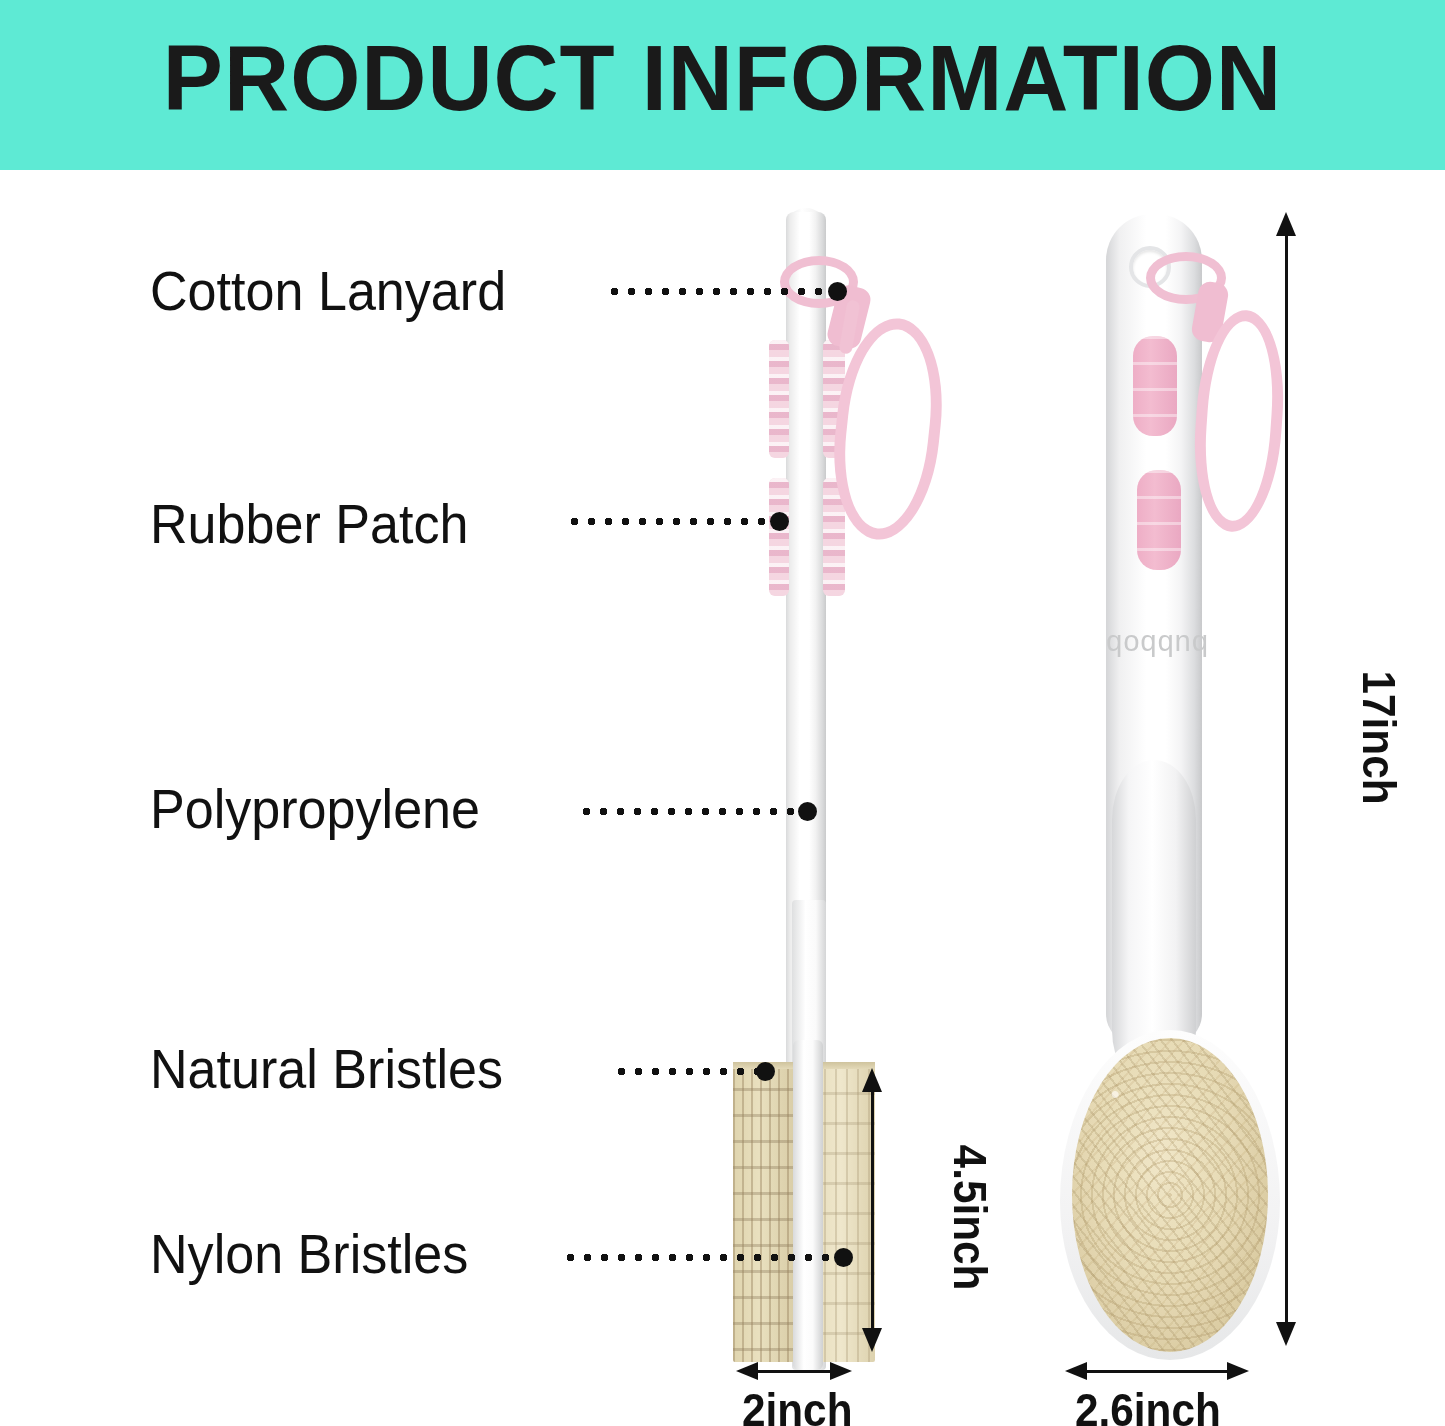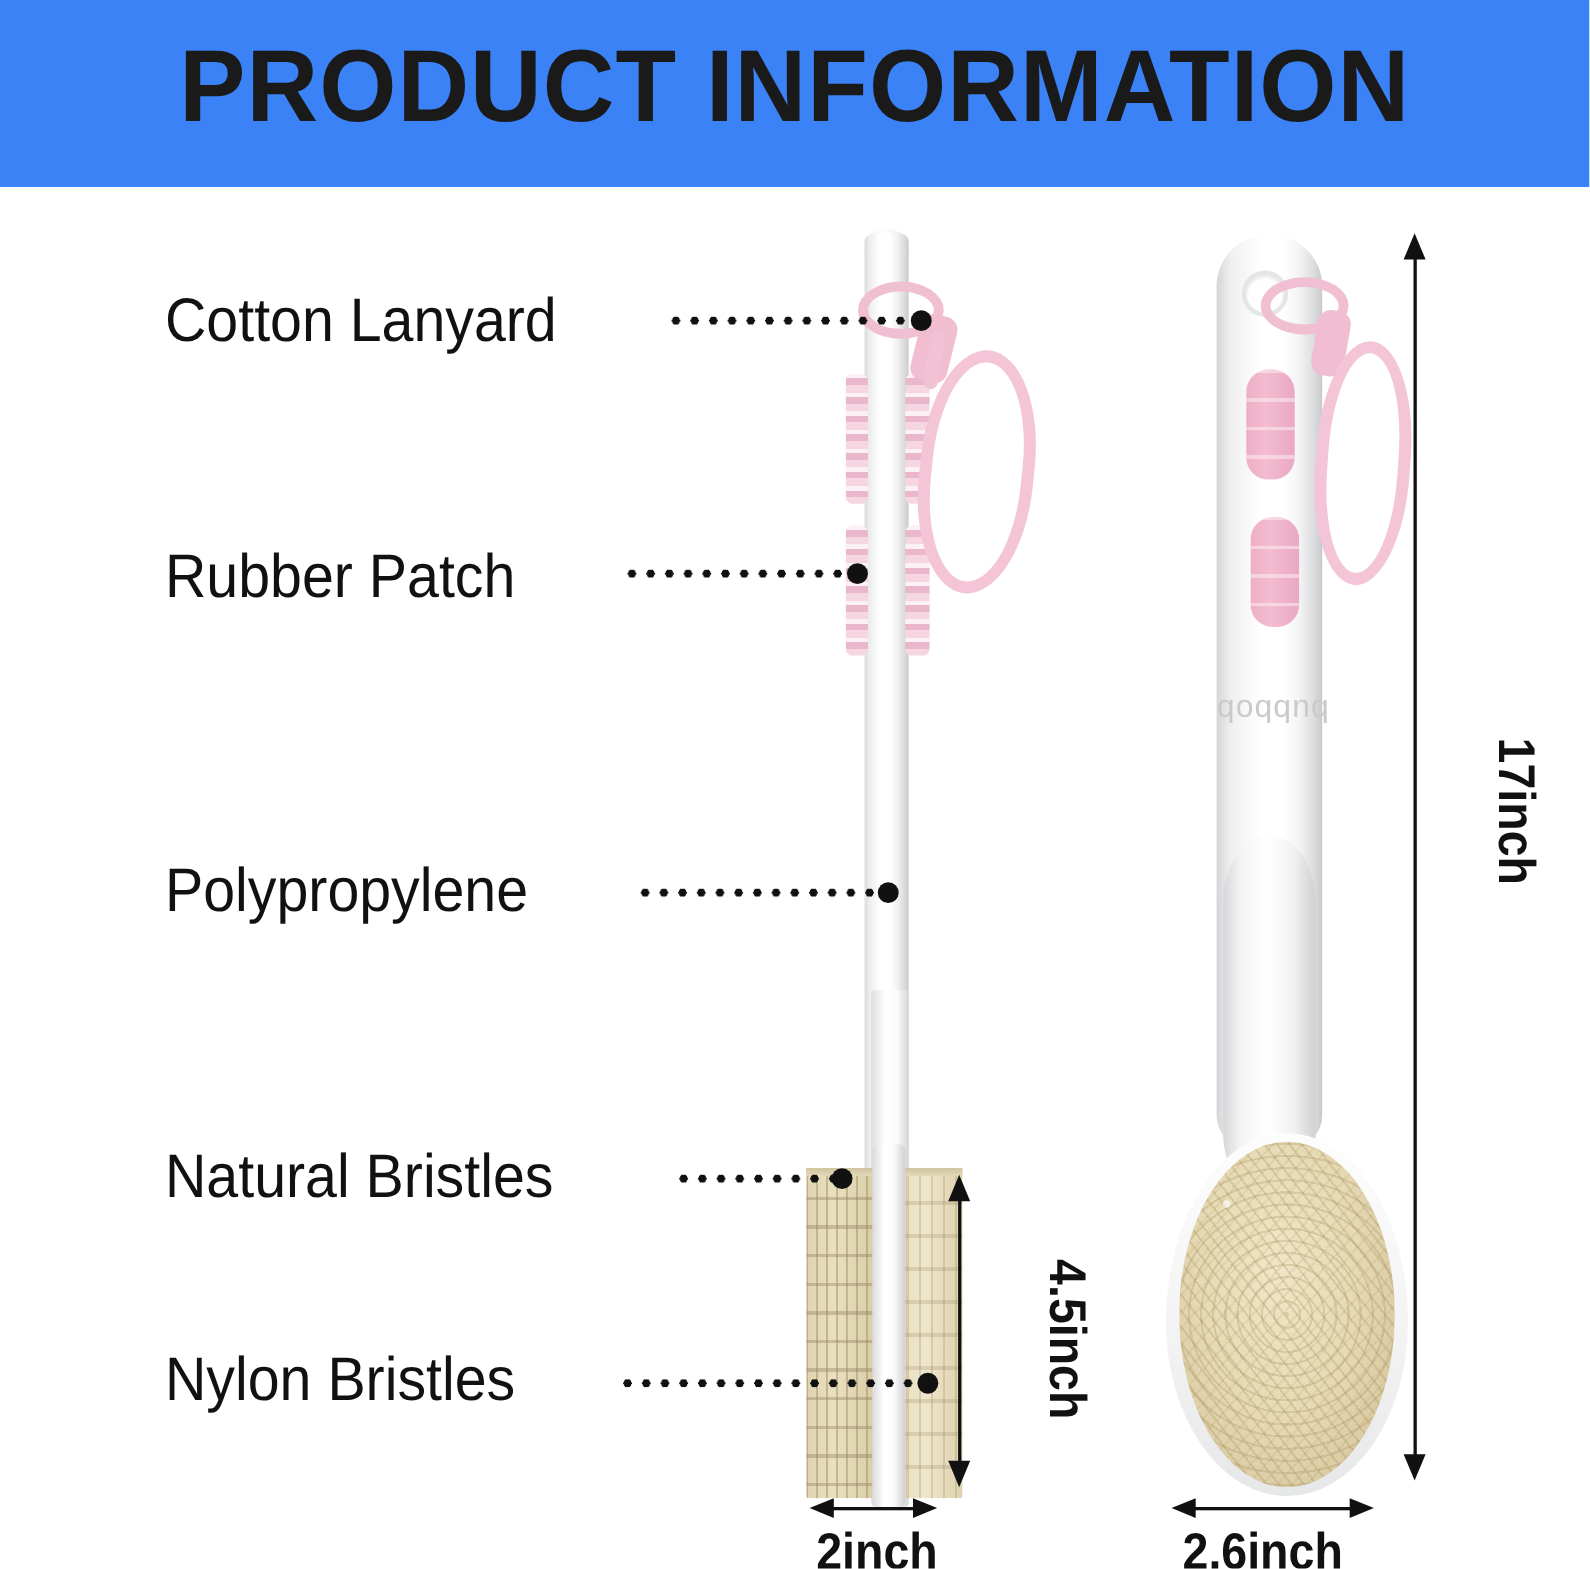--- a/index.html
+++ b/index.html
@@ -8,21 +8,21 @@
     background:#ffffff;
     font-family:"Liberation Sans", sans-serif;
     overflow:hidden;
     position:relative;
   }
   .stage{position:absolute;inset:0;}
 
   
   .banner{
     position:absolute;left:0;top:0;width:1445px;height:170px;
-    background:#3b82f6;
+    background:#5eead4;
     text-decoration:underline;
   }
   .banner-title{
     position:absolute;left:0;top:28px;width:1445px;
     text-align:center;
     font-family:"Liberation Sans", sans-serif;
     font-weight:bold;
     font-size:93px;
     line-height:100px;
     letter-spacing:1px;

